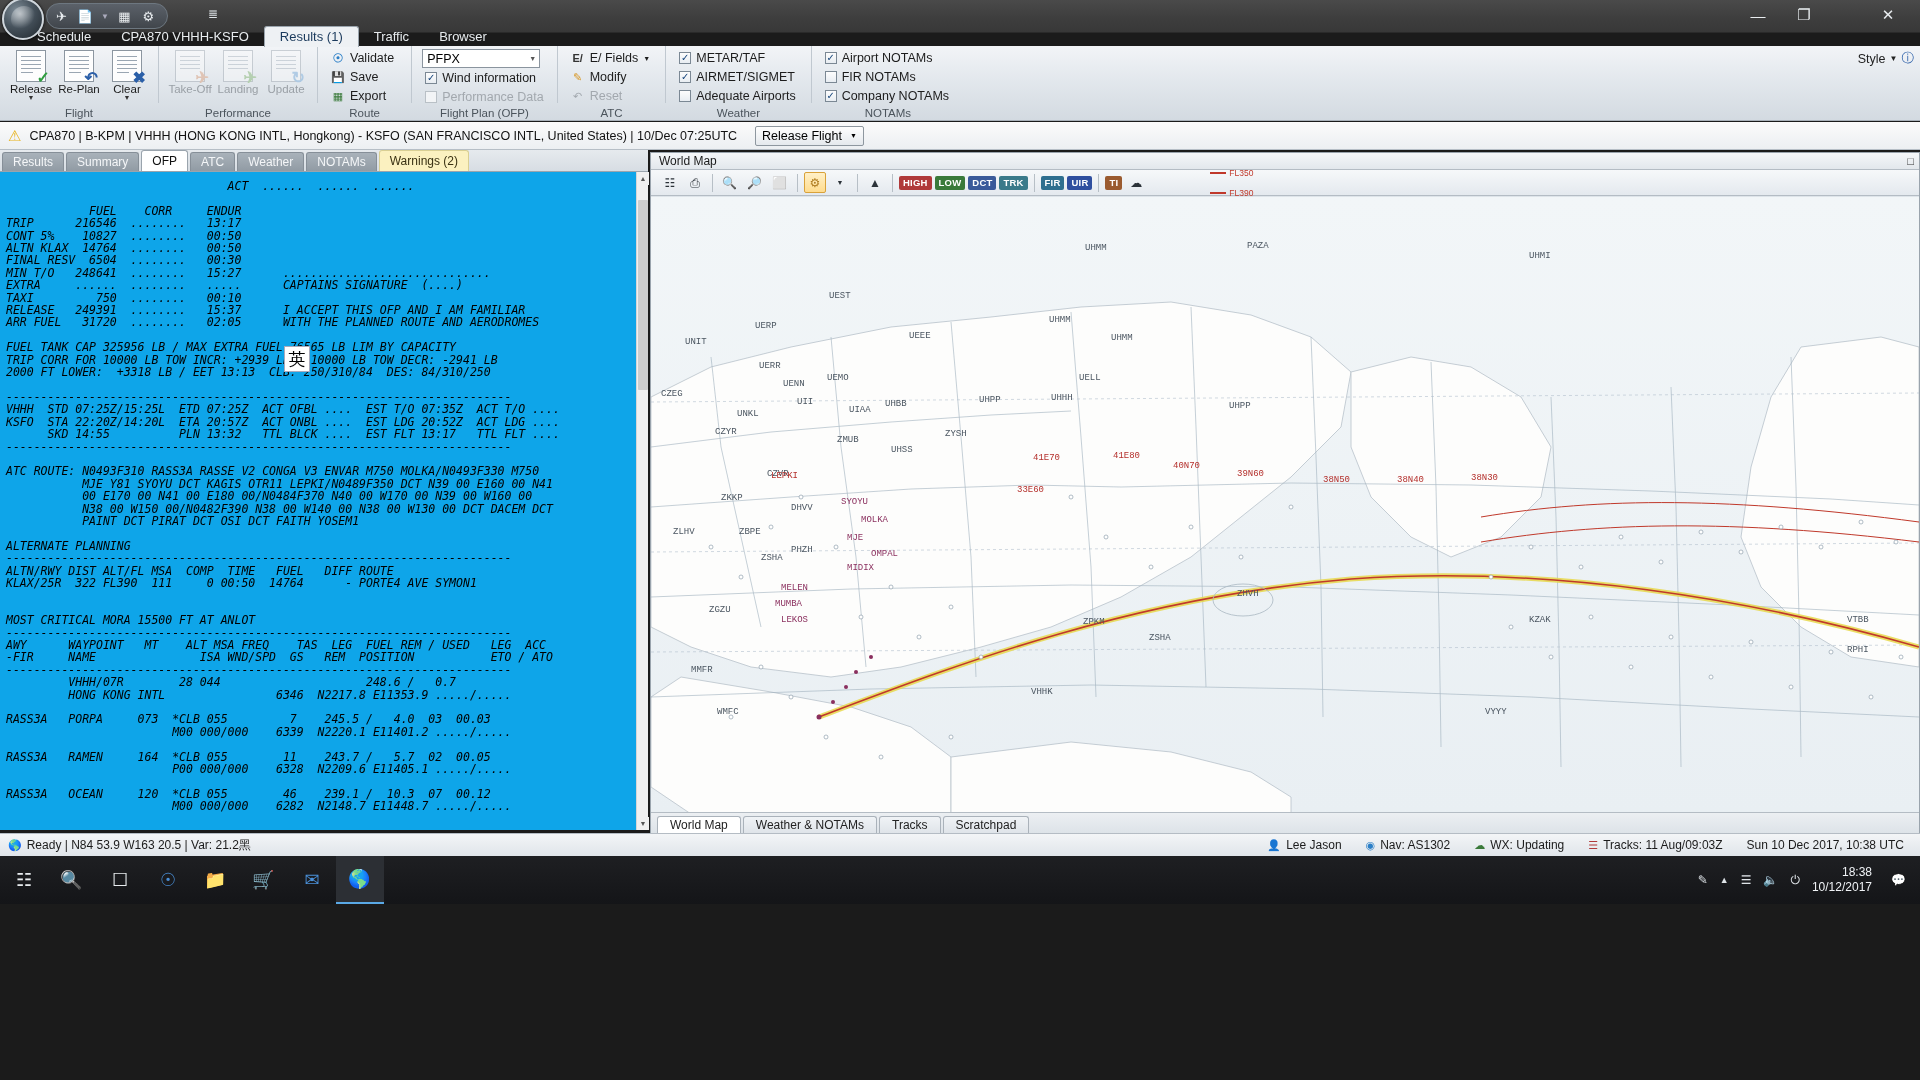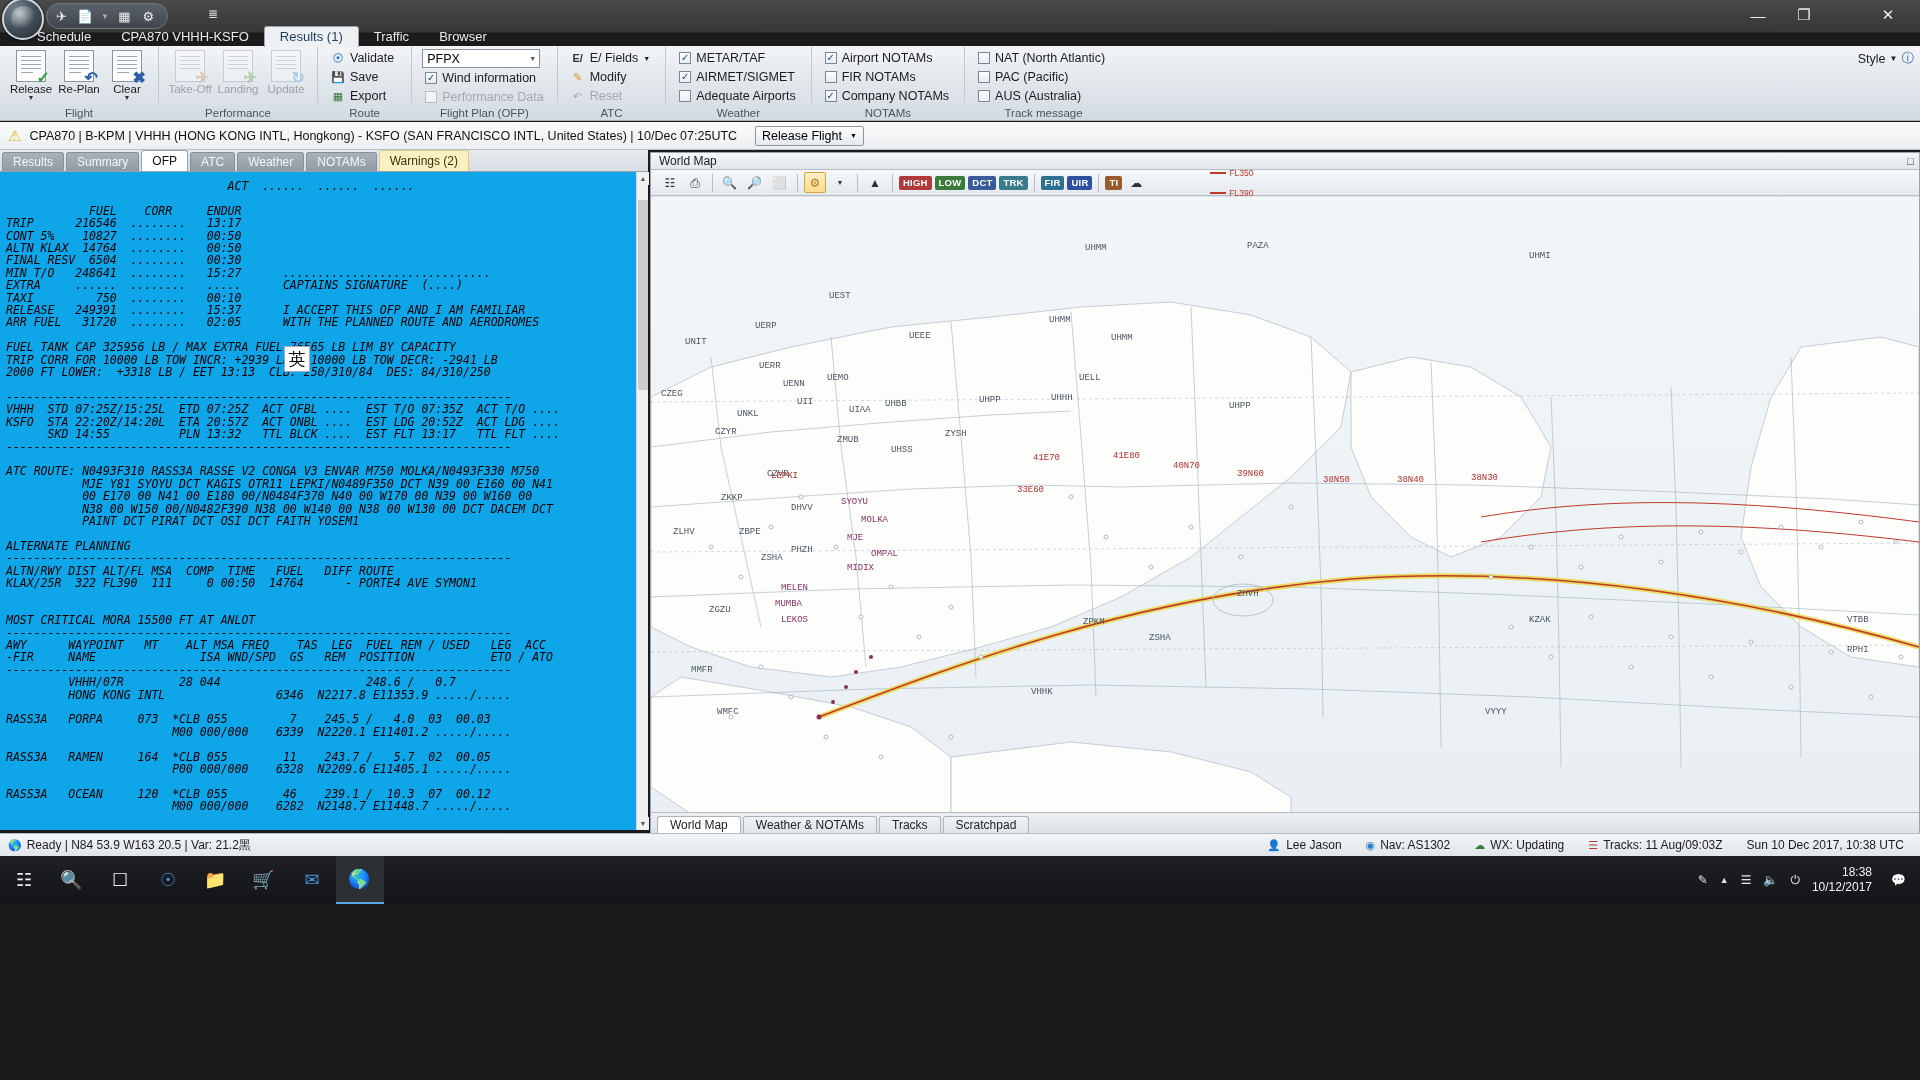--- a/index.html
+++ b/index.html
@@ -351,37 +351,20 @@
           <span>FIR NOTAMs</span>
         </div>
         <div class="cmd">
           <span class="cbx">✓</span>
           <span>Company NOTAMs</span>
         </div>
       </div>
       <div class="grplabel">NOTAMs</div>
     </div>
 
-    <div class="grp" style="padding-left:10px;padding-right:14px;">
-      <div class="cmdcol">
-        <div class="cmd">
-          <span class="cbx"></span>
-          <span>NAT (North Atlantic)</span>
-        </div>
-        <div class="cmd">
-          <span class="cbx"></span>
-          <span>PAC (Pacific)</span>
-        </div>
-        <div class="cmd">
-          <span class="cbx"></span>
-          <span>AUS (Australia)</span>
-        </div>
-      </div>
-      <div class="grplabel">Track message</div>
-    </div>
 
   </div>
 </div>
 
 <div id="flightbar">
   <span id="warnicon">⚠</span>
   <span id="flighttext">CPA870 | B-KPM | VHHH (HONG KONG INTL, Hongkong) - KSFO (SAN FRANCISCO INTL, United States) | 10/Dec 07:25UTC</span>
   <div id="releasebtn">
     <span>Release Flight</span>
     <span style="font-size:7px">▼</span>

